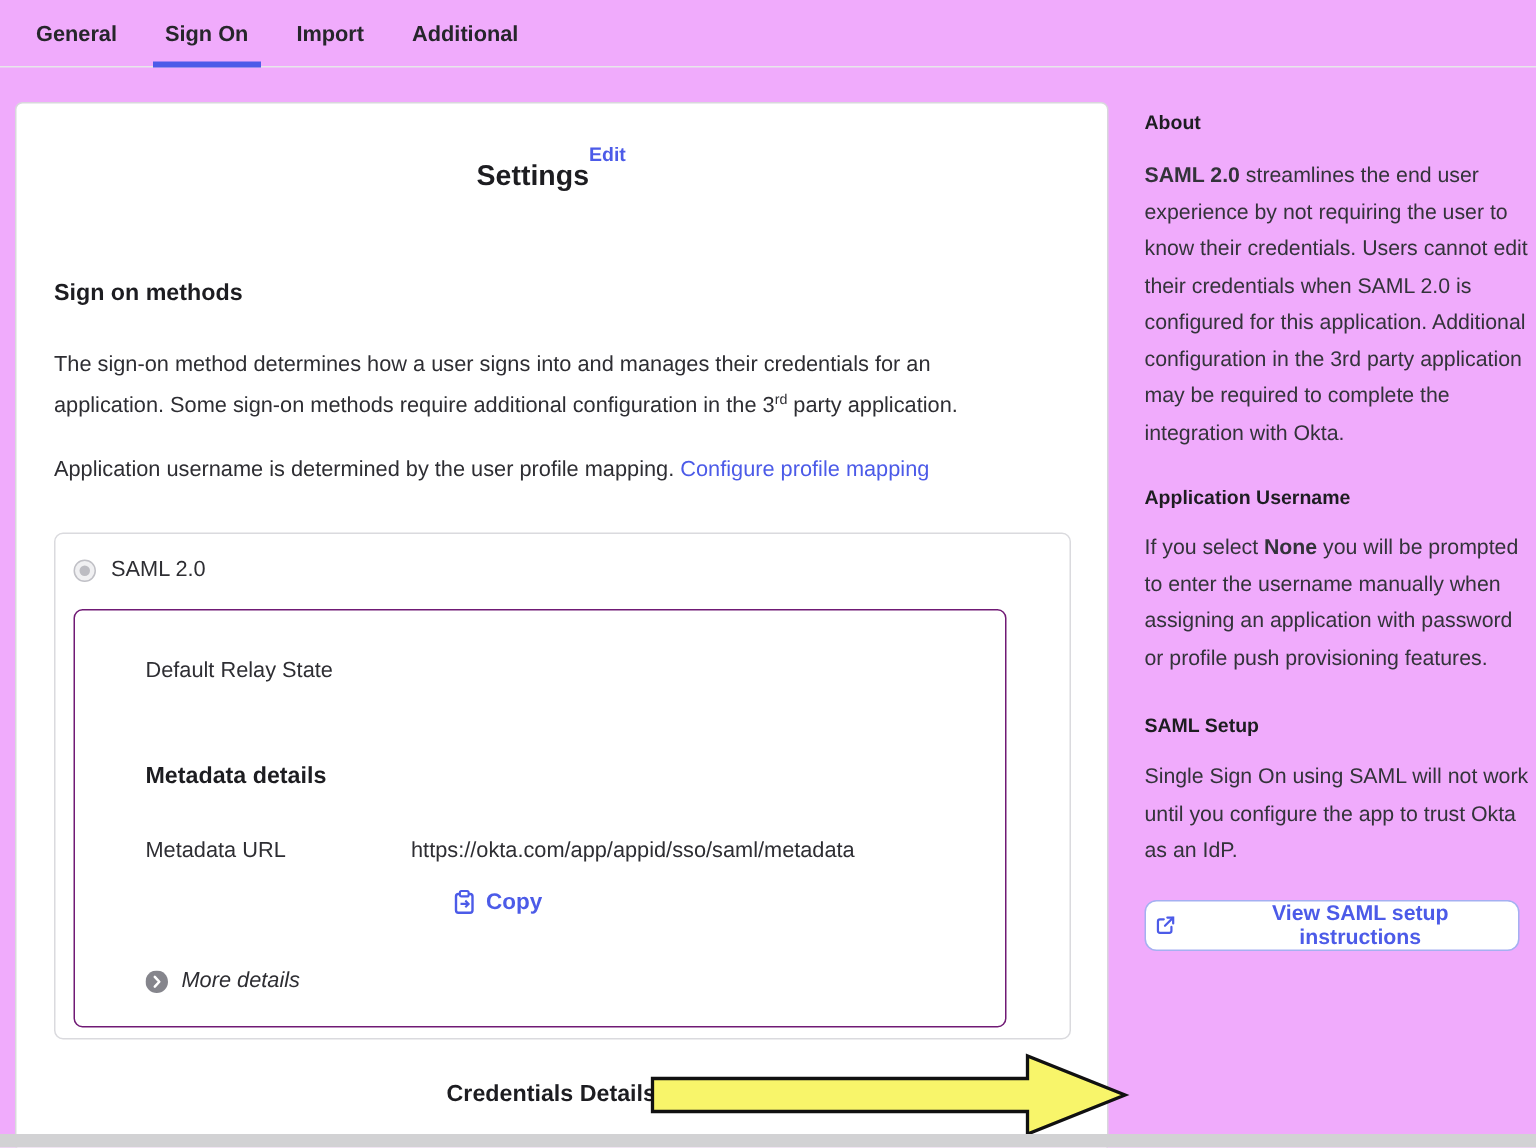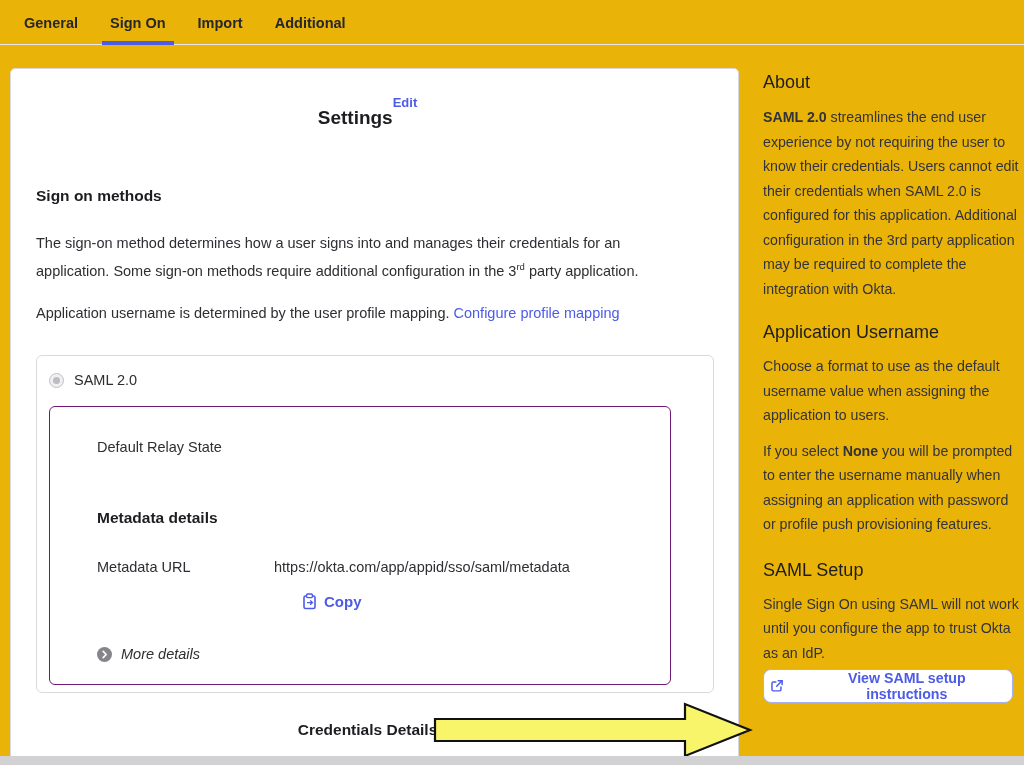--- a/index.html
+++ b/index.html
@@ -4,21 +4,21 @@
 <style>
   :root{
     --accent:#4c5be8;
     --arrow_fill:#f8f56a;
     --arrow_stroke:#111111;
     --strip:#d2d2d4;
   }
   *{box-sizing:border-box;}
   html,body{margin:0;padding:0;}
   body{font-family:"Liberation Sans",sans-serif;background:#fff;}
-  .page{position:relative;width:1024px;height:765px;overflow:hidden;background:#eab308;}
+  .page{position:relative;width:1024px;height:765px;overflow:hidden;background:#f0abfc;}
 
   
   .tabbar{display:flex;gap:28px;padding:14px 0 0 22px;height:45px;border-bottom:1px solid #e7e7ea;align-items:stretch;}
   .tab{position:relative;font-size:14.5px;font-weight:700;color:#26262b;padding:1px 2px 10px;cursor:pointer;white-space:nowrap;}
   .tab.active::after{content:"";position:absolute;left:-6px;right:-6px;bottom:-1px;height:4px;background:var(--accent);}
 
   
   .card{position:absolute;left:10px;top:68px;width:729px;height:700px;background:#fff;
         border:1px solid #d8d8dc;border-radius:5px;padding:25px 39px 0 25px;}
   .card-head{display:flex;justify-content:center;align-items:flex-start;}
@@ -44,28 +44,28 @@
   .kv-label{width:177px;flex:none;}
   .copy-row{display:flex;align-items:center;gap:7px;margin:16px 0 0 205px;cursor:pointer;}
   .copy-text{font-size:15px;font-weight:700;color:var(--accent);}
   .more-row{display:flex;align-items:center;gap:9px;margin-top:36px;cursor:pointer;font-style:italic;}
   .more-text{font-size:14.5px;color:#2e2e33;}
 
   .cred-h{font-size:15.5px;font-weight:700;color:#1d1d21;margin:26px 0 0;line-height:22px;text-align:center;}
 
   
   .sidebar{position:absolute;left:763px;top:60px;width:258px;}
-  .side-h{font-size:18px;font-weight:400;color:#1d1d21;line-height:20px;margin:0;}
+  .side-h{font-size:13px;font-weight:700;color:#1d1d21;line-height:20px;margin:0;}
   .side-p{font-size:14.2px;color:#33333a;line-height:24.5px;margin:0;}
   .m-top12{margin-top:12px;}
   .m-top13{margin-top:13px;}
   .m-top21{margin-top:21px;}
   .m-top11{margin-top:11px;}
   .m-top23{margin-top:23px;}
-  .side-btn{margin-top:4px;width:250px;height:34px;display:flex;align-items:center;justify-content:center;gap:24px;
+  .side-btn{margin-top:20px;width:250px;height:34px;display:flex;align-items:center;justify-content:center;gap:24px;
             background:#fff;border:1px solid #a5b0f1;border-radius:8px;cursor:pointer;
             font-family:"Liberation Sans",sans-serif;font-size:14.2px;font-weight:700;color:var(--accent);}
 
   
   .arrow-svg{position:absolute;left:430px;top:698px;z-index:5;pointer-events:none;}
   .bottom-strip{position:absolute;left:0;bottom:0;width:1024px;height:9px;background:var(--strip);z-index:10;}
 </style>
 </head>
 <body>
 
@@ -127,21 +127,20 @@
 
     <h3 class="cred-h">Credentials Details</h3>
 
   </main>
 
   <aside class="sidebar">
     <h4 class="side-h m-top12">About</h4>
     <p class="side-p m-top13"><b>SAML 2.0</b><span> streamlines the end user experience by not requiring the user to know their credentials. Users cannot edit their credentials when SAML 2.0 is configured for this application. Additional configuration in the 3rd party application may be required to complete the integration with Okta.</span></p>
 
     <h4 class="side-h m-top21">Application Username</h4>
-    <p class="side-p m-top12">Choose a format to use as the default username value when assigning the application to users.</p>
     <p class="side-p m-top11"><span>If you select </span><b>None</b><span> you will be prompted to enter the username manually when assigning an application with password or profile push provisioning features.</span></p>
 
     <h4 class="side-h m-top23">SAML Setup</h4>
     <p class="side-p m-top12">Single Sign On using SAML will not work until you configure the app to trust Okta as an IdP.</p>
 
     <button class="side-btn">
       <svg width="14" height="14" viewBox="0 0 14 14">
         <path d="M6 2.8H3.4C2.6 2.8 2 3.4 2 4.2v6.4c0 .8.6 1.4 1.4 1.4h6.4c.8 0 1.4-.6 1.4-1.4V8" fill="none" stroke="#4c5be8" stroke-width="1.5" stroke-linecap="round"></path>
         <path d="M8.4 1.6h4v4" fill="none" stroke="#4c5be8" stroke-width="1.5" stroke-linecap="round"></path>
         <path d="M12.2 1.8L6.8 7.2" fill="none" stroke="#4c5be8" stroke-width="1.5" stroke-linecap="round"></path>

